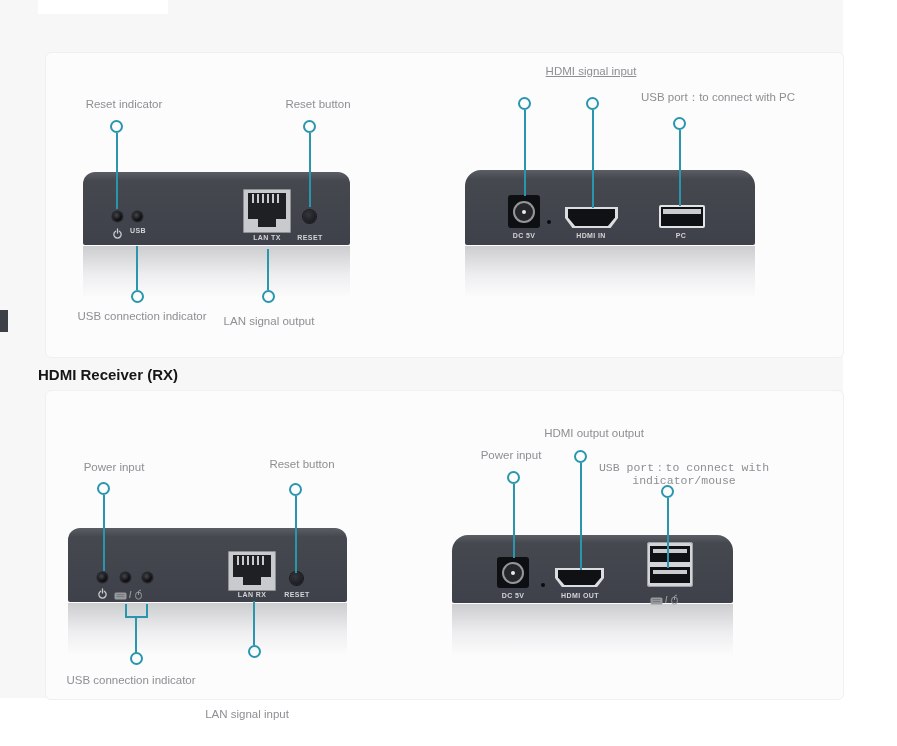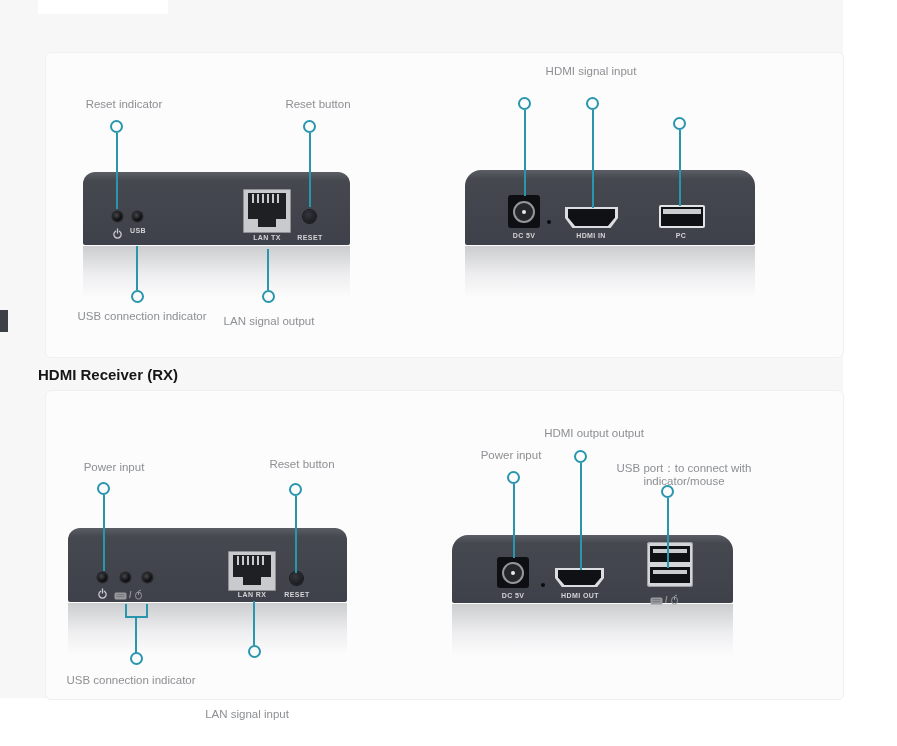--- a/index.html
+++ b/index.html
@@ -121,24 +121,25 @@
   <div class="c" style="left:131px;top:290px;"></div>
   <div class="callout-label" style="left:42px;top:310px;width:200px;">USB connection  indicator</div>
 
   <div class="l" style="left:267px;top:249px;height:41px;"></div>
   <div class="c" style="left:262px;top:290px;"></div>
   <div class="callout-label" style="left:169px;top:315px;width:200px;">LAN signal output</div>
 
   <div class="c" style="left:518px;top:97px;"></div>
   <div class="l" style="left:524px;top:110px;height:86px;"></div>
 
-  <div class="callout-label" style="left:516px;top:65px;width:150px;">HDMI signal input</div>
+  <div class="callout-label" style="left:516px;top:65px;width:150px;text-decoration:underline;">HDMI signal input</div>
   <div class="c" style="left:586px;top:97px;"></div>
   <div class="l" style="left:592px;top:110px;height:98px;"></div>
 
+  <div class="callout-label" style="left:608px;top:90px;width:220px;">USB port：to connect with PC</div>
   <div class="c" style="left:673px;top:117px;"></div>
   <div class="l" style="left:679px;top:130px;height:76px;"></div>
 
   <div class="device front-device" style="left:68px;top:528px;width:279px;height:74px;">
     <div class="led" style="left:30px;top:45px;"></div>
     <div class="led" style="left:53px;top:45px;"></div>
     <div class="led" style="left:75px;top:45px;"></div>
     <span class="abs" style="left:29px;top:57px;">
       <svg width="11" height="11" viewBox="0 0 12 12" fill="none" stroke="#c9cbce" stroke-width="1.4" stroke-linecap="round">
         <path d="M4 3.54 A4 4 0 1 0 8 3.54"></path>
@@ -231,20 +232,20 @@
   <div class="callout-label" style="left:147px;top:708px;width:200px;">LAN signal  input</div>
 
   <div class="callout-label" style="left:436px;top:449px;width:150px;">Power input</div>
   <div class="c" style="left:507px;top:471px;"></div>
   <div class="l" style="left:513px;top:484px;height:74px;"></div>
 
   <div class="callout-label" style="left:519px;top:427px;width:150px;">HDMI output output</div>
   <div class="c" style="left:574px;top:450px;"></div>
   <div class="l" style="left:580px;top:463px;height:107px;"></div>
 
-  <div class="callout-label usb-two-line" style="left:598px;top:462px;width:172px;">
+  <div class="callout-label usb-two-line" style="left:598px;top:462px;width:172px;font-family:Liberation Mono, monospace;">
     <span>USB port：to connect with</span><br>
     <span>indicator/mouse</span>
   </div>
   <div class="c" style="left:661px;top:485px;"></div>
   <div class="l" style="left:667px;top:498px;height:70px;"></div>
 
 </div>
 
 </body></html>

